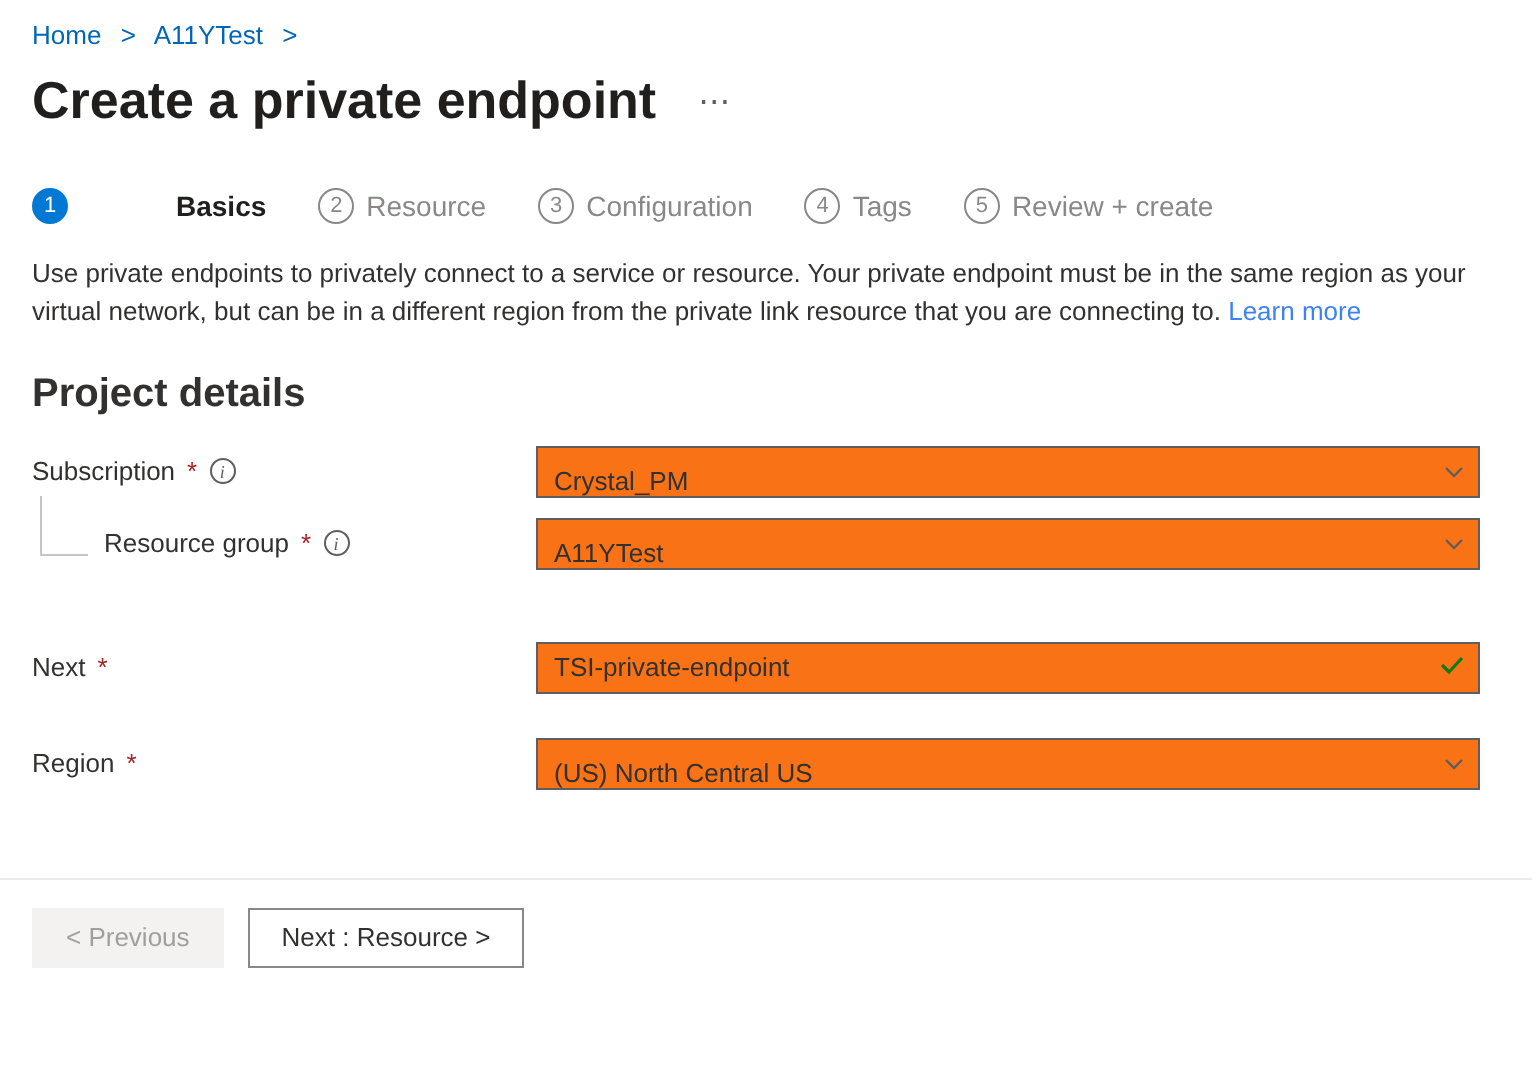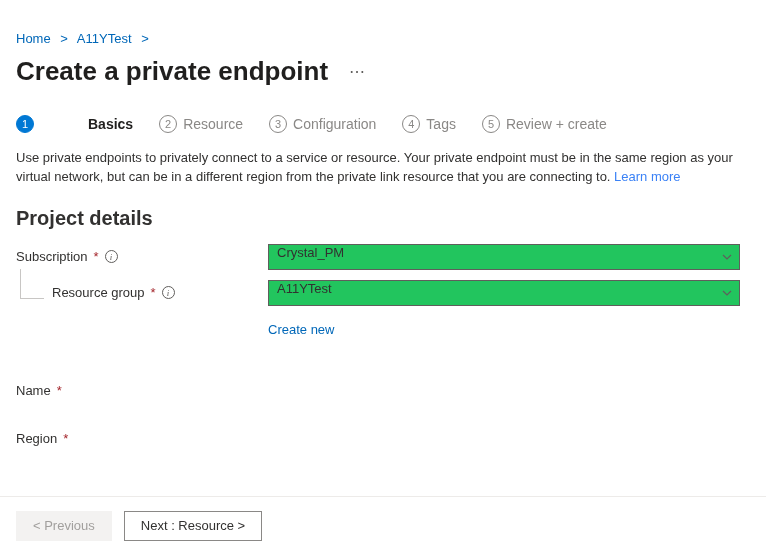--- a/index.html
+++ b/index.html
@@ -5,21 +5,21 @@
   * { box-sizing: border-box; }
   body {
     margin: 0;
     font-family: "Segoe UI", Arial, sans-serif;
     font-size: 13px;
     color: #323130;
     background: #fff;
     width: 766px;
   }
   .page { padding: 8px 16px 0 16px; }
-  .breadcrumb { font-size: 13px; padding: 2px 0 10px 0; margin-top: 21px; }
+  .breadcrumb { font-size: 13px; padding: 2px 0 10px 0; }
   .breadcrumb a { color: #0067b8; text-decoration: none; }
   .breadcrumb .sep { color: #0067b8; padding: 0 6px; }
   .title-row { display: flex; align-items: center; gap: 21px; margin-bottom: 28px; }
   h1 { font-size: 26px; font-weight: 600; margin: 0; color: #201f1e; }
   .ellipsis { color: #605e5c; font-size: 16px; letter-spacing: 1px; }
   .tabs { display: flex; gap: 26px; padding-bottom: 16px; align-items: center; }
   .tab { display: flex; align-items: center; gap: 6px; cursor: pointer; }
   .tab-num {
     width: 18px; height: 18px; border-radius: 50%;
     border: 1px solid #8a8886; display:flex; align-items:center; justify-content:center;
@@ -40,22 +40,22 @@
   }
   .req { color:#a4262c; }
   .info-icon {
     width:13px; height:13px; border-radius:50%; border:1px solid #605e5c;
     display:inline-flex; align-items:center; justify-content:center;
     font-size:9px; color:#605e5c; font-style:italic; font-family:Georgia,serif;
   }
   .field-col { flex:1; max-width: 472px; position:relative; }
   .select, .textinput {
     width:100%; height:26px; border:1px solid #605e5c; font-size:13px;
-    padding: 0 26px 0 8px; background:#22c55e; font-family:inherit; color:#323130;
-    display:flex; align-items:flex-start;
+    padding: 0 26px 0 8px; background:#f97316; font-family:inherit; color:#323130;
+    display:flex; align-items:flex-end;
   }
   .textinput { padding-right: 30px; }
   .chevron {
     position:absolute; right:7px; top:50%; transform:translateY(-50%);
     pointer-events:none;
   }
   .chevron svg { display:block; }
   .checkmark { position:absolute; right:7px; top:50%; transform:translateY(-50%); }
   .linklike { color:#0067b8; font-size:13px; cursor:pointer; margin-top:2px; display:inline-block; }
   .spacer-lg { height: 26px; }
@@ -144,43 +144,55 @@
       <div class="select">
         <span>A11YTest</span>
       </div>
       <span class="chevron">
         <svg width="12" height="12" viewBox="0 0 12 12">
             <path d="M2 4 L6 8 L10 4" stroke="#605e5c" stroke-width="1.2" fill="none"></path>
           </svg>
       </span>
     </div>
   </div>
-  <div class="form-row">
-    <div class="label-col"></div>
-    <div class="field-col">
-      <span class="linklike">Create new</span>
-    </div>
-  </div>
 
   <div class="spacer-lg"></div>
 
 
   <div class="form-row">
     <div class="label-col">
-      <span>Name</span>
+      <span>Next</span>
       <span class="req">*</span>
+    </div>
+    <div class="field-col">
+      <input class="textinput" value="TSI-private-endpoint" style="">
+      <span class="checkmark">
+        <svg width="14" height="14" viewBox="0 0 14 14">
+            <path d="M2 7 L5.5 10.5 L12 3.5" stroke="#107c10" stroke-width="1.6" fill="none"></path>
+          </svg>
+      </span>
     </div>
   </div>
 
   <div style="height:12px"></div>
 
   <div class="form-row">
     <div class="label-col">
       <span>Region</span>
       <span class="req">*</span>
     </div>
+    <div class="field-col">
+      <div class="select">
+        <span>(US) North Central US</span>
+      </div>
+      <span class="chevron">
+        <svg width="12" height="12" viewBox="0 0 12 12">
+            <path d="M2 4 L6 8 L10 4" stroke="#605e5c" stroke-width="1.2" fill="none"></path>
+          </svg>
+      </span>
+    </div>
   </div>
 </div>
 
 <div class="footer">
   <button class="btn disabled">&lt; Previous</button>
   <button class="btn">Next : Resource &gt;</button>
 </div>
 
 </body></html>

